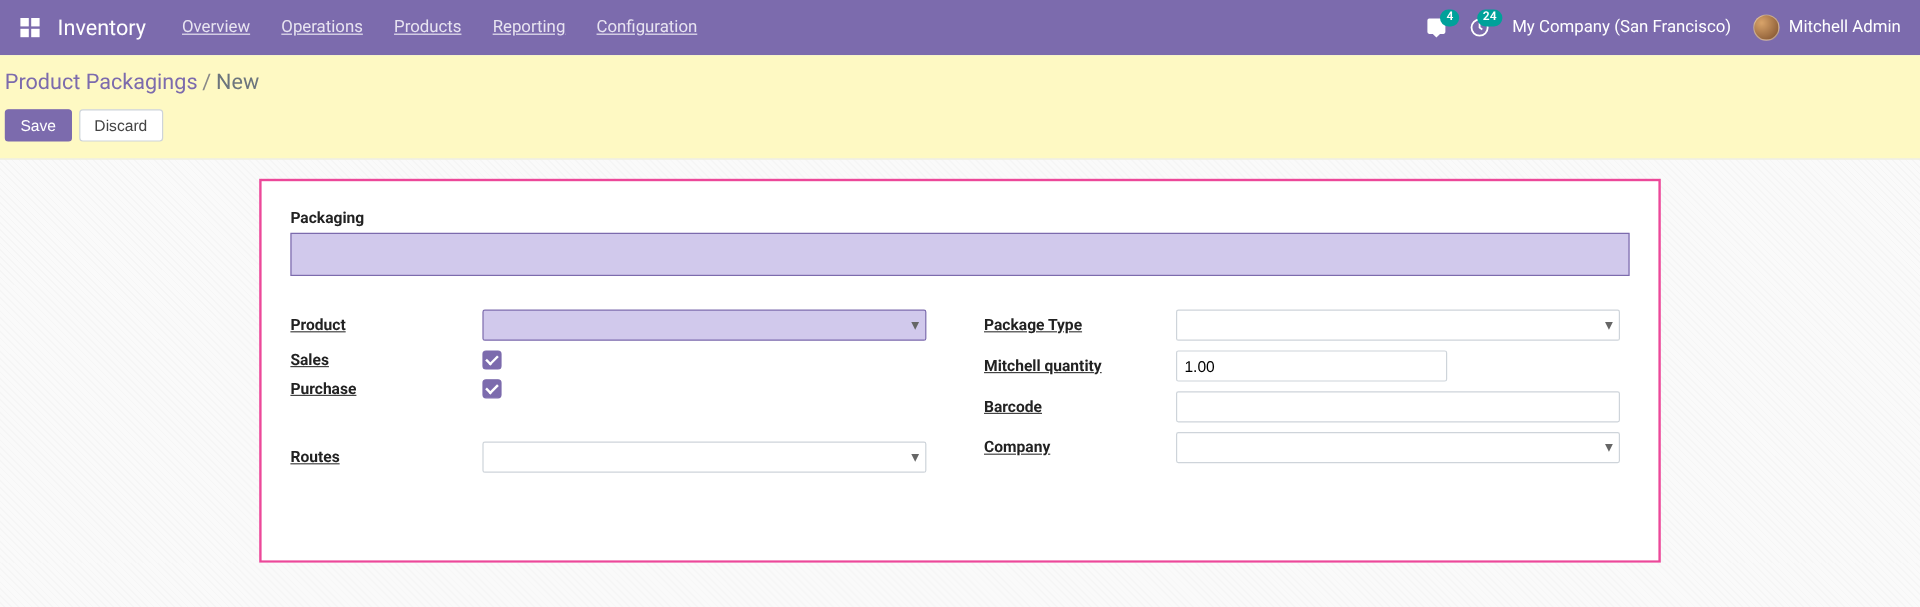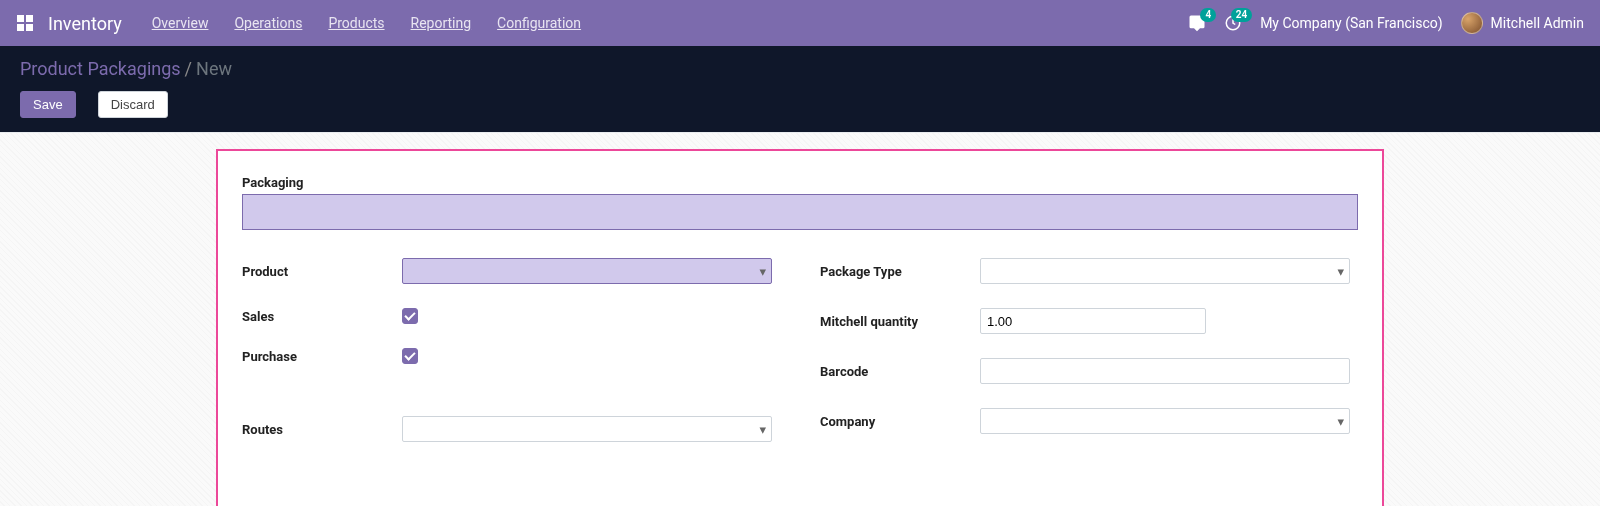--- a/index.html
+++ b/index.html
@@ -40,29 +40,29 @@
     .company { color: #fff; font-size: 14px; cursor: pointer; }
     .user { display: flex; align-items: center; gap: 8px; cursor: pointer; }
     .avatar {
       width: 22px; height: 22px; border-radius: 50%;
       background: radial-gradient(circle at 30% 30%, #d9a46a, #7a4c2a);
       border: 1px solid rgba(255,255,255,0.4);
     }
     .username { color: #fff; font-size: 14px; }
 
     .control-panel {
-      background: #0f172a;
+      background: #fef9c3;
       border-bottom: 1px solid #e9ecef;
-      padding: 12px 20px 14px;
+      padding: 12px 4px 14px;
     }
     .breadcrumb { font-size: 18px; margin-bottom: 12px; display: flex; align-items: baseline; gap: 4px; }
     .breadcrumb .link { color: #7c6bad; cursor: pointer; }
     .breadcrumb .sep { color: #888; }
     .breadcrumb .current { color: #6c757d; font-weight: 400; }
-    .cp-buttons { display: flex; gap: 22px; }
+    .cp-buttons { display: flex; gap: 6px; }
     .btn {
       border: 1px solid #ced4da;
       background: #fff;
       padding: 5px 12px;
       font-size: 13px;
       border-radius: 3px;
       cursor: pointer;
       color: #444;
     }
     .btn-primary {
@@ -92,21 +92,22 @@
     .two-col {
       display: grid;
       grid-template-columns: 1fr 1fr;
       gap: 40px;
       margin-top: 28px;
     }
     .form-row {
       display: grid;
       grid-template-columns: 160px 1fr;
       align-items: center;
-      margin-bottom: 24px;
+      margin-bottom: 8px;
+      text-decoration: underline;
     }
     .form-row .lbl { font-weight: 700; font-size: 13px; color: #222; }
     .m2o {
       position: relative;
     }
     .m2o input, .txt input {
       width: 100%;
       height: 26px;
       border: 1px solid #ced4da;
       background: #fff;

